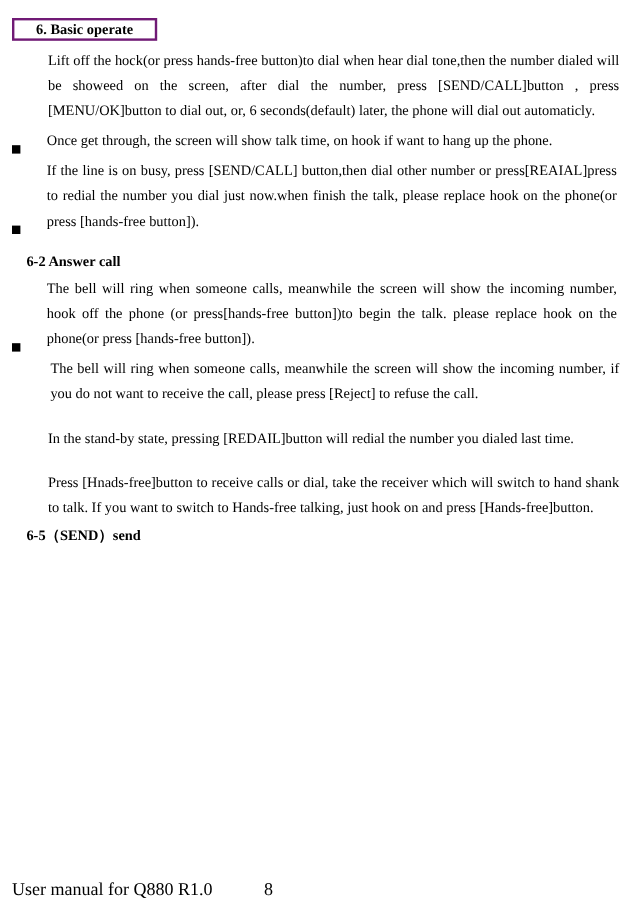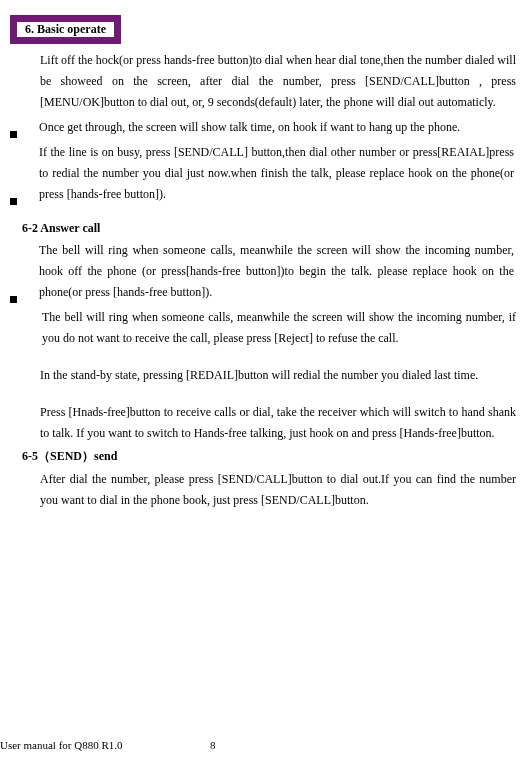--- a/index.html
+++ b/index.html
@@ -12,23 +12,23 @@
       height: 769px;
       background: #fff;
       font-family: "Times New Roman", serif;
       font-size: 12px;
       padding: 15px 10px 10px 10px;
       position: relative;
       color: #000;
     }
     .section-title {
       font-weight: bold;
-      border: 7px solid #701a75;
+      border: 2px solid #701a75;
       display: inline-block;
-      padding: 0 8px;
+      padding: 0 18px;
       margin-bottom: 6px;
     }
     .subsection {
       margin-left: 12px;
       margin-bottom: 4px;
     }
     .subsection-title {
       font-weight: bold;
       margin-bottom: 4px;
     }
@@ -62,41 +62,41 @@
       text-align: justify;
       line-height: 1.75;
       margin-bottom: 4px;
     }
     .spacer {
       height: 12px;
     }
     .footer {
       position: absolute;
       bottom: 18px;
-      left: 0;
+      left: 10px;
       right: 10px;
-      font-size: 11px;
+      font-size: 15px;
     }
     .footer-left {
       display: inline-block;
     }
     .footer-page {
       position: absolute;
       left: 210px;
     }
   </style>
 </head>
 <body>
 
 
 
 <div class="section-title">6. Basic operate</div>
 
 <div class="subsection">
-  <div class="body-text">Lift off the hock(or press hands-free button)to dial when hear dial tone,then the number dialed will be showeed on the screen, after dial the number, press [SEND/CALL]button , press [MENU/OK]button to dial out, or, 9 seconds(default) later, the phone will dial out automaticly.</div>
+  <div class="body-text">Lift off the hock(or press hands-free button)to dial when hear dial tone,then the number dialed will be showeed on the screen, after dial the number, press [SEND/CALL]button , press [MENU/OK]button to dial out, or, 6 seconds(default) later, the phone will dial out automaticly.</div>
 </div>
 
 <div class="bullet-row">
   <div class="bullet"></div>
   <div class="bullet-text">Once get through, the screen will show talk time, on hook if want to hang up the phone.</div>
 </div>
 
 <div class="bullet-row">
   <div class="bullet"></div>
   <div class="bullet-text">If the line is on busy, press [SEND/CALL] button,then dial other number or press[REAIAL]press to redial the number you dial just now.when finish the talk, please replace hook on the phone(or press [hands-free button]).</div>
@@ -122,21 +122,20 @@
 </div>
 
 <div class="spacer"></div>
 
 <div class="subsection">
   <div class="body-text">Press [Hnads-free]button to receive calls or dial, take the receiver which will switch to hand shank to talk. If you want to switch to Hands-free talking, just hook on and press [Hands-free]button.</div>
 </div>
 
 <div class="subsection">
   <div class="subsection-title">6-5（SEND）send</div>
-  <div class="body-text">After dial the number, please press [SEND/CALL]button to dial out.If you can find the number you want to dial in the phone book, just press [SEND/CALL]button.</div>
 </div>
 
 <div class="spacer"></div>
 
 <div class="subsection">
 </div>
 
 <div class="footer">
   <span class="footer-left">User manual for Q880 R1.0</span>
   <span class="footer-page">8</span>

